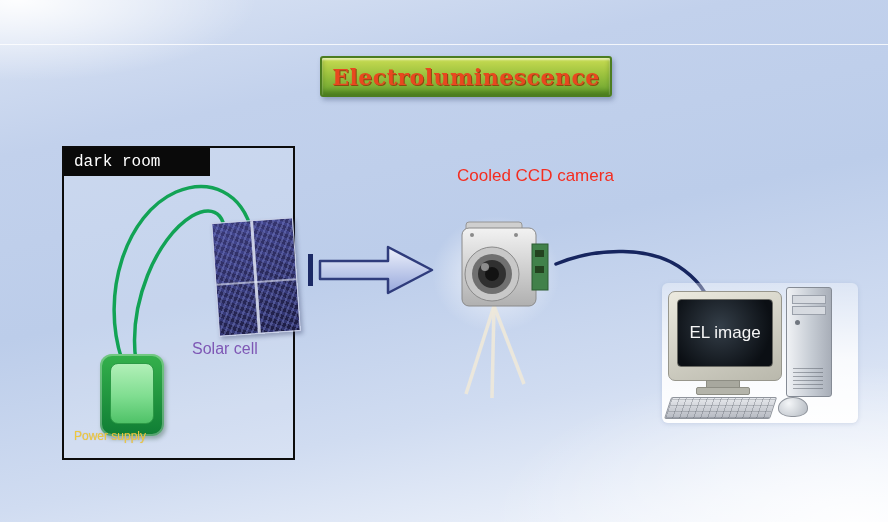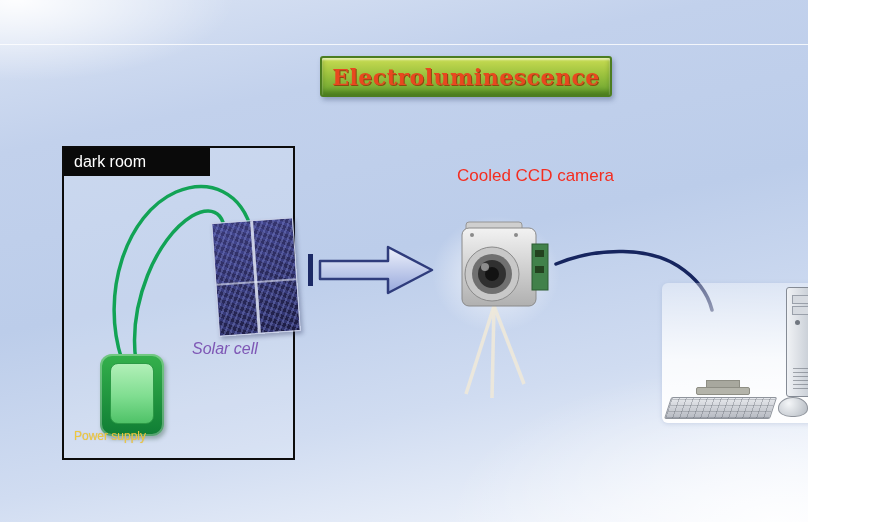--- a/index.html
+++ b/index.html
@@ -1,17 +1,17 @@
 <!DOCTYPE html>
 <html><head>
 <meta charset="utf-8">
 <style>
   html,body{margin:0;padding:0;}
   .slide{
-    position:relative;width:808px;height:522px;overflow:hidden;
+    position:relative;width:888px;height:522px;overflow:hidden;
     font-family:"Liberation Sans",sans-serif;
     background:
       radial-gradient(45% 26% at 2% 0%, rgba(255,255,255,.95), rgba(255,255,255,0) 60%),
       radial-gradient(70% 52% at 96% 100%, rgba(255,255,255,.85), rgba(255,255,255,0) 58%),
       linear-gradient(168deg,#dbe4f4 0%,#c2d1ec 22%,#bccdea 48%,#d0dcf1 72%,#ecf1fa 92%,#f6f8fd 100%);
   }
   .top-rule{position:absolute;left:0;top:44px;width:888px;height:1px;background:rgba(255,255,255,.8);}
   
   .title-banner{
     position:absolute;left:320px;top:56px;width:288px;height:37px;
@@ -24,35 +24,35 @@
     font-family:"DejaVu Serif",serif;font-weight:bold;font-size:22px;letter-spacing:.5px;
     color:#e8481f;text-shadow:1px 1px 0 #8a4a10;
   }
   
   .dark-room{
     position:absolute;left:62px;top:146px;width:229px;height:310px;
     border:2px solid #0c0c0c;background:rgba(255,255,255,.15);
   }
   .dark-room-header{
     position:absolute;left:0;top:0;width:146px;height:28px;background:#0a0a0a;
-    color:#fff;font-size:16px;line-height:28px;padding-left:10px;box-sizing:border-box;
+    color:#fff;font-size:16px;line-height:28px;padding-left:10px;box-sizing:border-box;font-family:Liberation Mono, monospace;
   }
   .wires-svg{position:absolute;left:0;top:0;width:229px;height:310px;}
   .solar-cell{
     position:absolute;left:151px;top:72px;width:80px;height:112px;
     transform:rotate(-4deg);
     background:
       repeating-linear-gradient(115deg, rgba(150,160,235,.30) 0 2px, rgba(0,0,0,0) 2px 5px),
       repeating-linear-gradient(25deg, rgba(90,100,200,.30) 0 3px, rgba(0,0,0,0) 3px 7px),
       linear-gradient(160deg,#3a3a78,#1c1c42);
     border:1px solid #c9cfe6;box-shadow:2px 3px 4px rgba(40,50,90,.35);
   }
   .solar-cell::before{content:"";position:absolute;left:48%;top:0;width:3px;height:100%;background:rgba(225,230,245,.85);}
   .solar-cell::after{content:"";position:absolute;left:0;top:54%;width:100%;height:2px;background:rgba(225,230,245,.6);}
-  .solar-label{position:absolute;left:128px;top:192px;font-size:16px;color:#7e57b5;font-style:italic;}
+  .solar-label{position:absolute;left:128px;top:192px;font-size:16px;color:#7e57b5;}
   .power-supply{
     position:absolute;left:36px;top:206px;width:64px;height:82px;border-radius:12px;
     background:linear-gradient(180deg,#35b14c,#0f7d34);
     box-shadow:inset 0 0 0 2px rgba(255,255,255,.30), 2px 3px 4px rgba(30,70,40,.35);
   }
   .power-supply-screen{
     position:absolute;left:10px;top:9px;right:10px;bottom:12px;border-radius:8px;
     background:linear-gradient(180deg,#b2f0b8 0%,#7fdd90 55%,#4fc268 100%);
     border:1px solid #2c9a46;
   }
@@ -176,20 +176,25 @@
     <circle cx="60" cy="62" r="7" fill="#121212"></circle>
     <circle cx="53" cy="55" r="4" fill="#ffffff" opacity="0.45"></circle>
   </svg>
 
   <svg class="cable-svg" viewBox="0 0 185 85">
     <path d="M 18,26 C 62,8 112,10 140,28 C 160,41 170,56 174,72" fill="none" stroke="#16255f" stroke-width="3.5" stroke-linecap="round"></path>
   </svg>
 
   <div class="computer">
     <div class="photo-backdrop"></div>
+    <div class="crt-monitor">
+      <div class="monitor-screen">
+        <span class="screen-label">EL image</span>
+      </div>
+    </div>
     <div class="monitor-neck"></div>
     <div class="monitor-base"></div>
     <div class="tower">
       <div class="tower-bay bay-1"></div>
       <div class="tower-bay bay-2"></div>
       <div class="tower-button"></div>
       <div class="tower-vents"></div>
     </div>
     <div class="keyboard"></div>
     <div class="mouse"></div>

